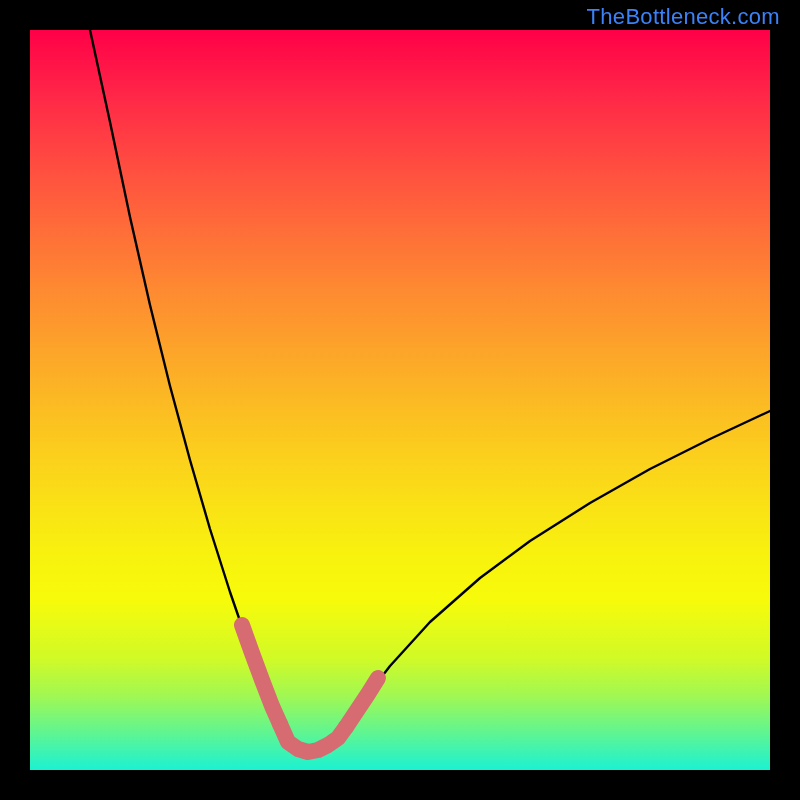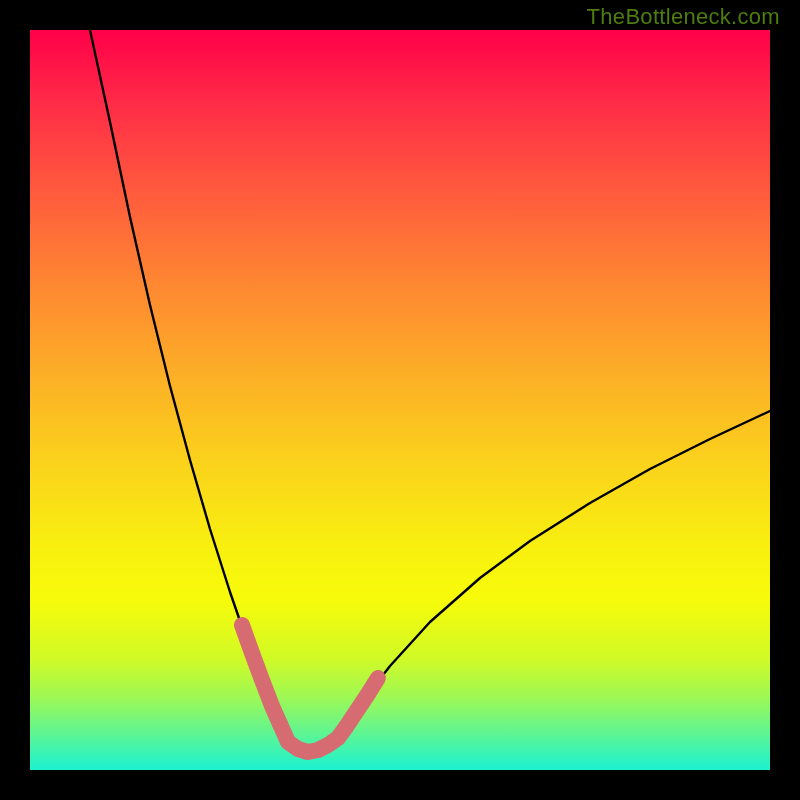--- a/index.html
+++ b/index.html
@@ -52,21 +52,21 @@
     color: #6a6a6a;
     font-size: 22px;
     font-weight: 500;
     letter-spacing: 0.3px;
     user-select: none;
   }
 </style>
 </head>
 <body style="background: rgb(0, 0, 0);">
 
-<div class="watermark" style="color: #4d7c0f;">TheBottleneck.com</div>
+<div class="watermark" style="color: #3b82f6;">TheBottleneck.com</div>
 
 <div class="frame">
 
   <div class="gradient-bg"></div>
 
   <svg class="curves" viewBox="0 0 740 740" preserveAspectRatio="none">
 
     <path id="main-curve" fill="none" stroke="#000000" stroke-width="2.4" stroke-linecap="round" stroke-linejoin="round" d="M 60 0 L 80 92 L 100 187 L 120 275 L 140 356 L 160 430 L 180 499 L 200 562 L 210 591 L 220 619 L 230 646 L 240 672 L 246 687 L 253 705 L 253 705 L 260 714 L 270 720 L 280 722 L 290 720 L 300 714 L 310 706 L 310 706 L 320 692 L 340 662 L 360 636 L 400 592 L 450 548 L 500 511 L 560 473 L 620 439 L 680 409 L 740 381"></path>
 
     <path id="seg-left" fill="none" stroke="#D66B72" stroke-width="16" stroke-linecap="round" stroke-linejoin="round" d="M 212 595 L 222 623 L 232 650 L 242 676 L 250 694"></path>

